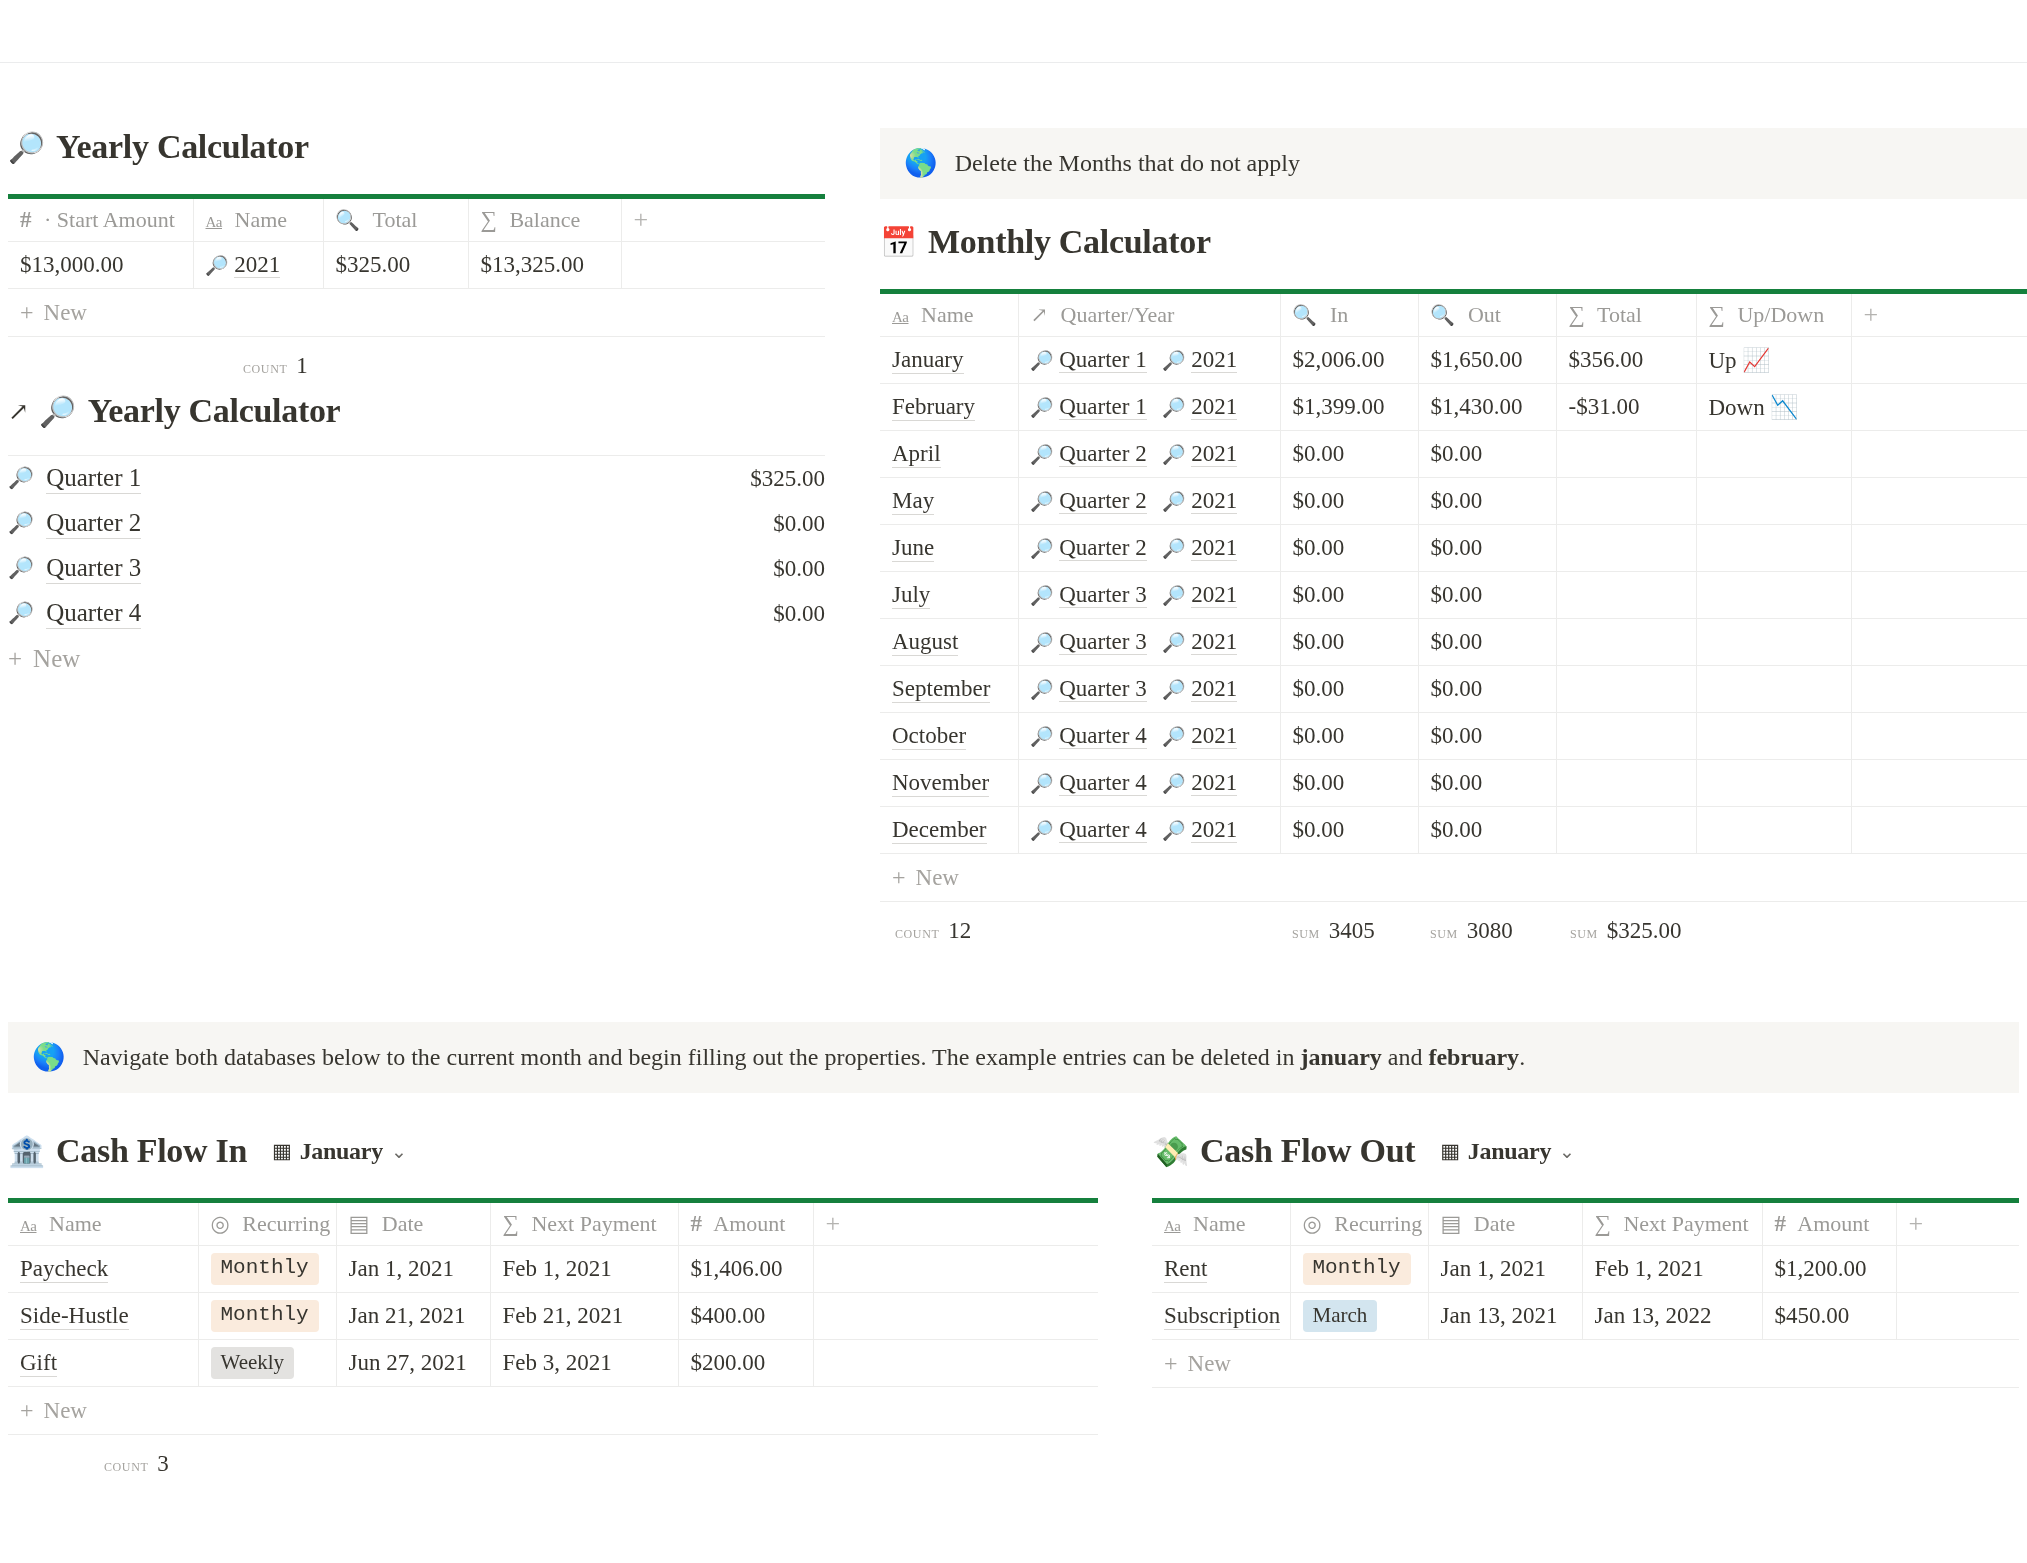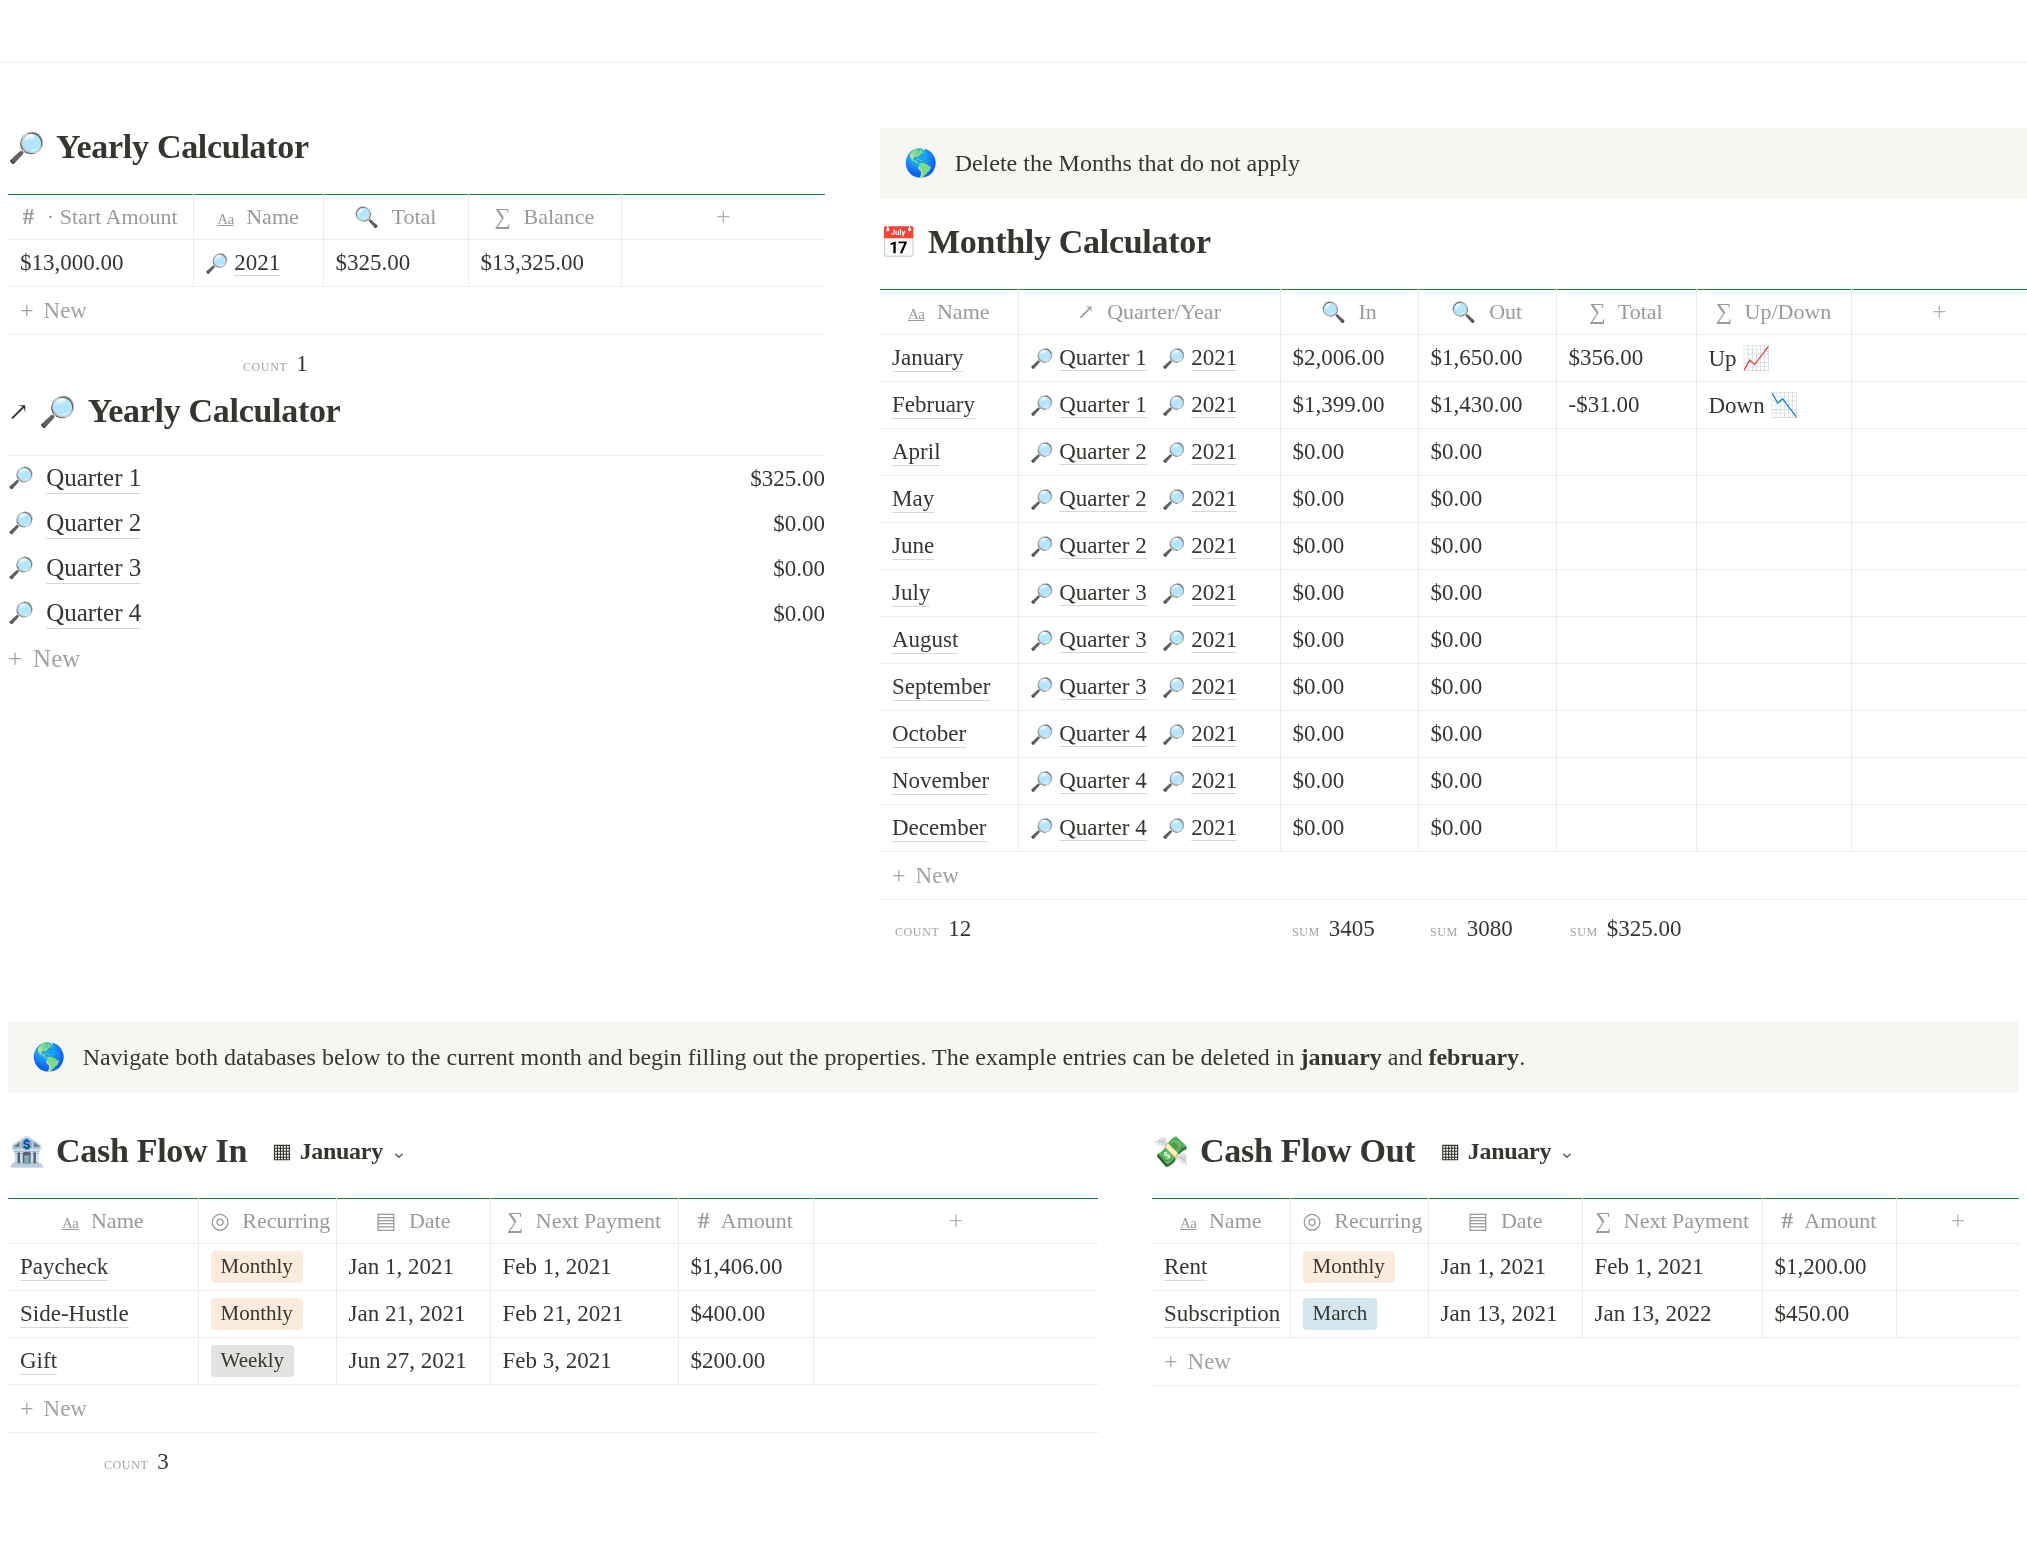--- a/index.html
+++ b/index.html
@@ -22,26 +22,25 @@
   .db-table { width: 100%; border-collapse: collapse; table-layout: fixed; }
   .db-table th, .db-table td {
     border-right: 1px solid #ececeb;
     border-bottom: 1px solid #ececeb;
     padding: 0 12px;
     text-align: left;
     font-weight: normal;
     vertical-align: middle;
   }
   .db-table thead th {
-    border-top: 1px solid #15803d;
+    border-top: 5px solid #15803d;
     color: #9b9a97;
     font-size: 22px;
     height: 45px;
     white-space: nowrap;
-    text-align: center;
   }
   .db-table tbody td { height: 47px; font-size: 23px; color: #37352f; }
   .db-table .last-col { border-right: none; }
   .num { text-align: right; }
 
   .ptype { color: #9b9a97; margin-right: 7px; display: inline-block; }
   .ptype.aa { text-decoration: underline; font-size: 15px; letter-spacing:-.5px;}
   .ptype.sigma { font-size: 23px; }
   .ptype.hash { font-size: 23px; font-weight: bold; }
   .ptype.mag { font-size: 20px; }
@@ -110,21 +109,21 @@
   .rel-new {
     display: flex; align-items: center; gap: 11px;
     color: #a5a39f; font-size: 25px; height: 45px;
   }
 
   
   .tag {
     display: inline-block; padding: 3px 10px 4px; border-radius: 4px;
     font-size: 21px; line-height: 1.15; color: #37352f;
   }
-  .tag.orange { background: #faebdd; }
+  .tag.orange { background: #faebdd; font-family: Liberation Mono, monospace; }
   .tag.gray   { background: #e3e2e0; }
   .tag.blue   { background: #d3e5ef; }
 
   
   .view-sel {
     display: flex; align-items: center; gap: 8px;
     font-size: 24px; font-weight: bold; color: #37352f; margin-left: 14px;
   }
   .view-sel .grid-ic { font-size: 21px; font-weight: normal; }
   .view-sel .chev { font-size: 19px; font-weight: normal; color: #6b6a66; }

